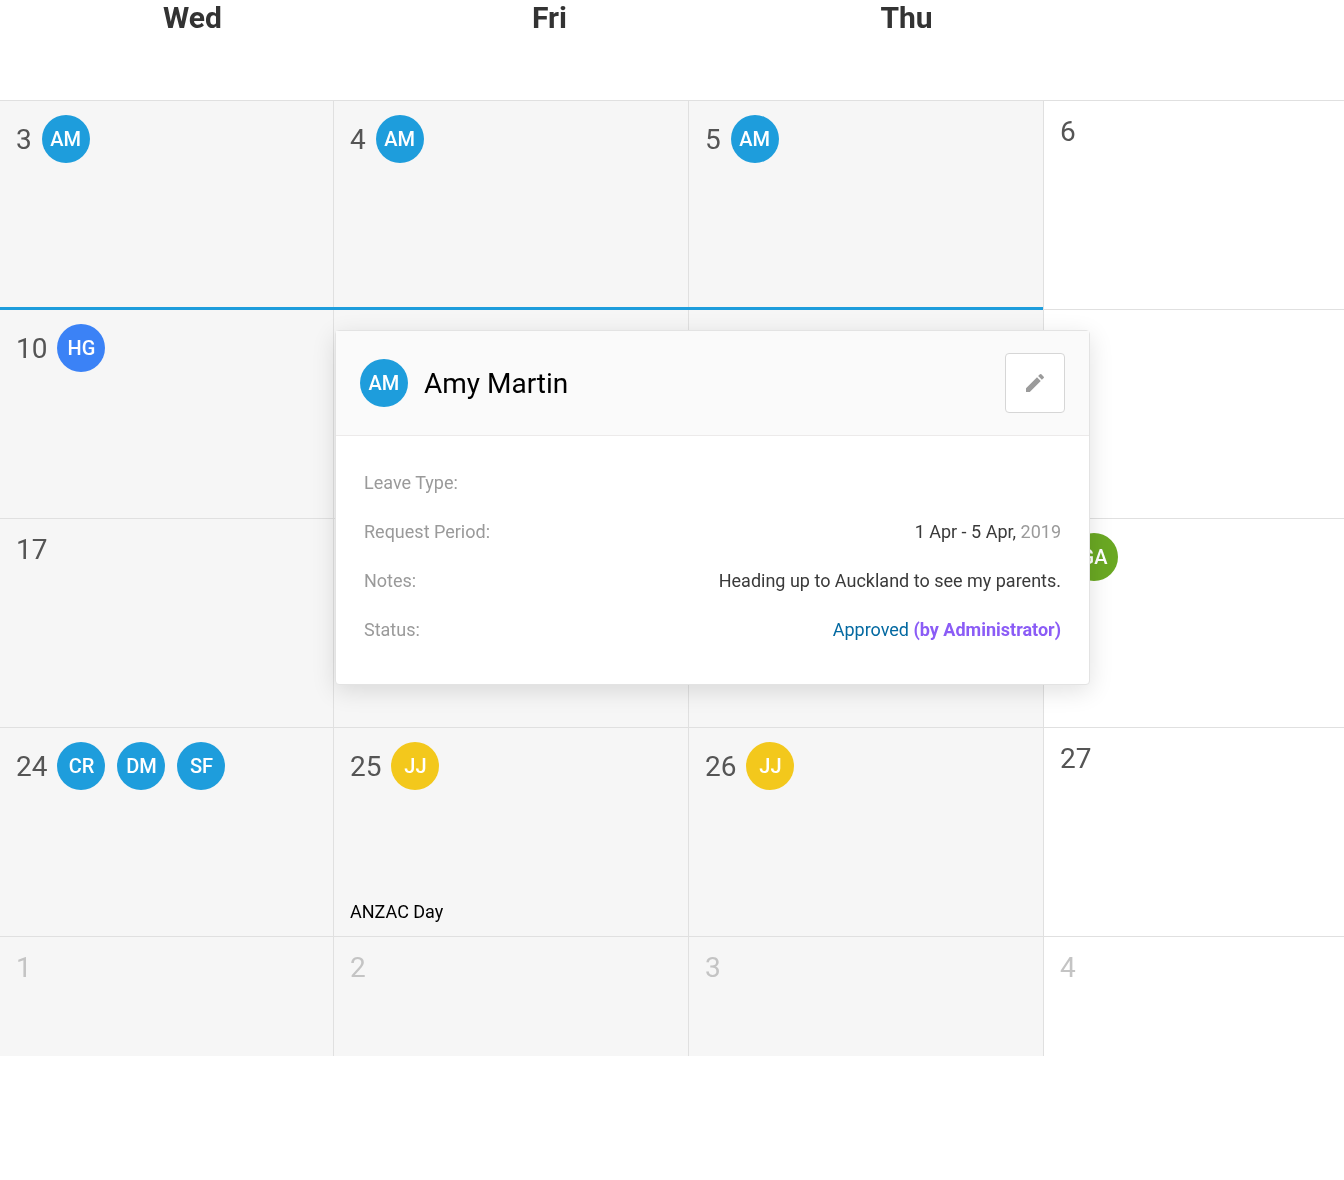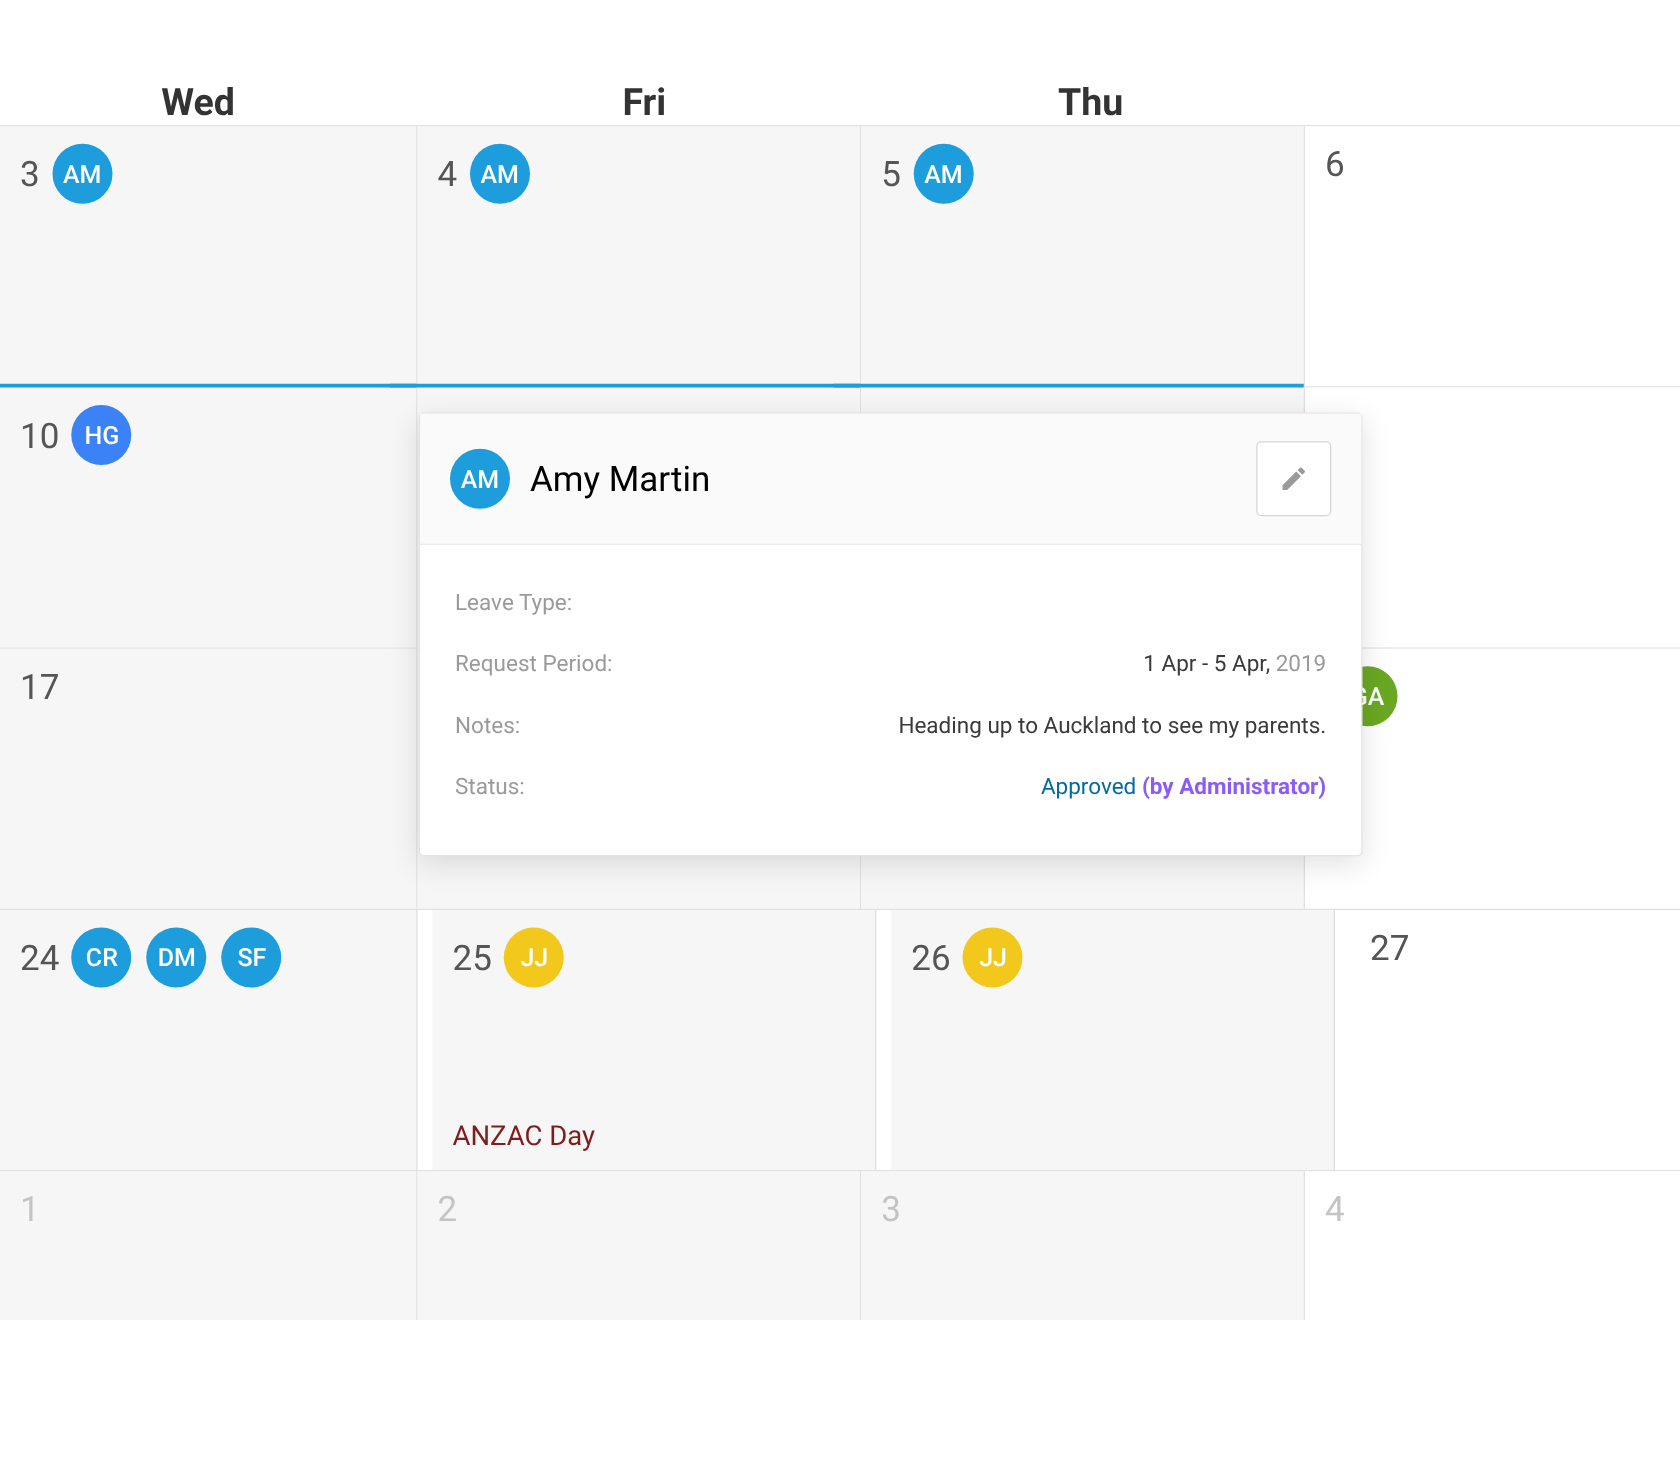--- a/index.html
+++ b/index.html
@@ -8,21 +8,22 @@
     background: #fff;
     color: #333;
     width: 1344px;
     height: 1180px;
     overflow: hidden;
     position: relative;
   }
   .day-headers {
     display: flex;
     height: 100px;
-    align-items: flex-end;
+    align-items: flex-start;
+    padding-left: 34px;
   }
   .day-header {
     flex: 0 0 357px;
     text-align: center;
     font-weight: 700;
     font-size: 30px;
     color: #333;
   }
   .day-header.hidden { visibility: hidden; }
   .day-header.sat { flex: 0 0 300px;}
@@ -31,21 +32,21 @@
   }
   .row {
     display: flex;
     border-top: 1px solid #e0e0e0;
     position: relative;
     height: 209px;
   }
   .row.r1 { height: 209px; }
   .row.r2 { height: 209px; }
   .row.r3 { height: 209px; }
-  .row.r4 { height: 209px; gap: 12px; }
+  .row.r4 { height: 209px; }
   .row.r5 { height: 120px; }
   .cell {
     flex: 0 0 355px;
     border-right: 1px solid #e0e0e0;
     padding: 14px 16px;
     position: relative;
     background: #fff;
   }
   .cell.first {
     flex: 0 0 334px;
@@ -101,22 +102,22 @@
     background: #1e9ddc;
     z-index: 2;
   }
   .blue-line.cap {
     right: 0;
   }
   .event-label {
     position: absolute;
     bottom: 14px;
     left: 16px;
-    font-size: 22px;
-    color: #7f1d1d;
+    font-size: 18px;
+    color: #000000;
   }
   
   .popover {
     position: absolute;
     top: 330px;
     left: 335px;
     width: 755px;
     background: #fff;
     border: 1px solid #e3e3e3;
     border-radius: 4px;

